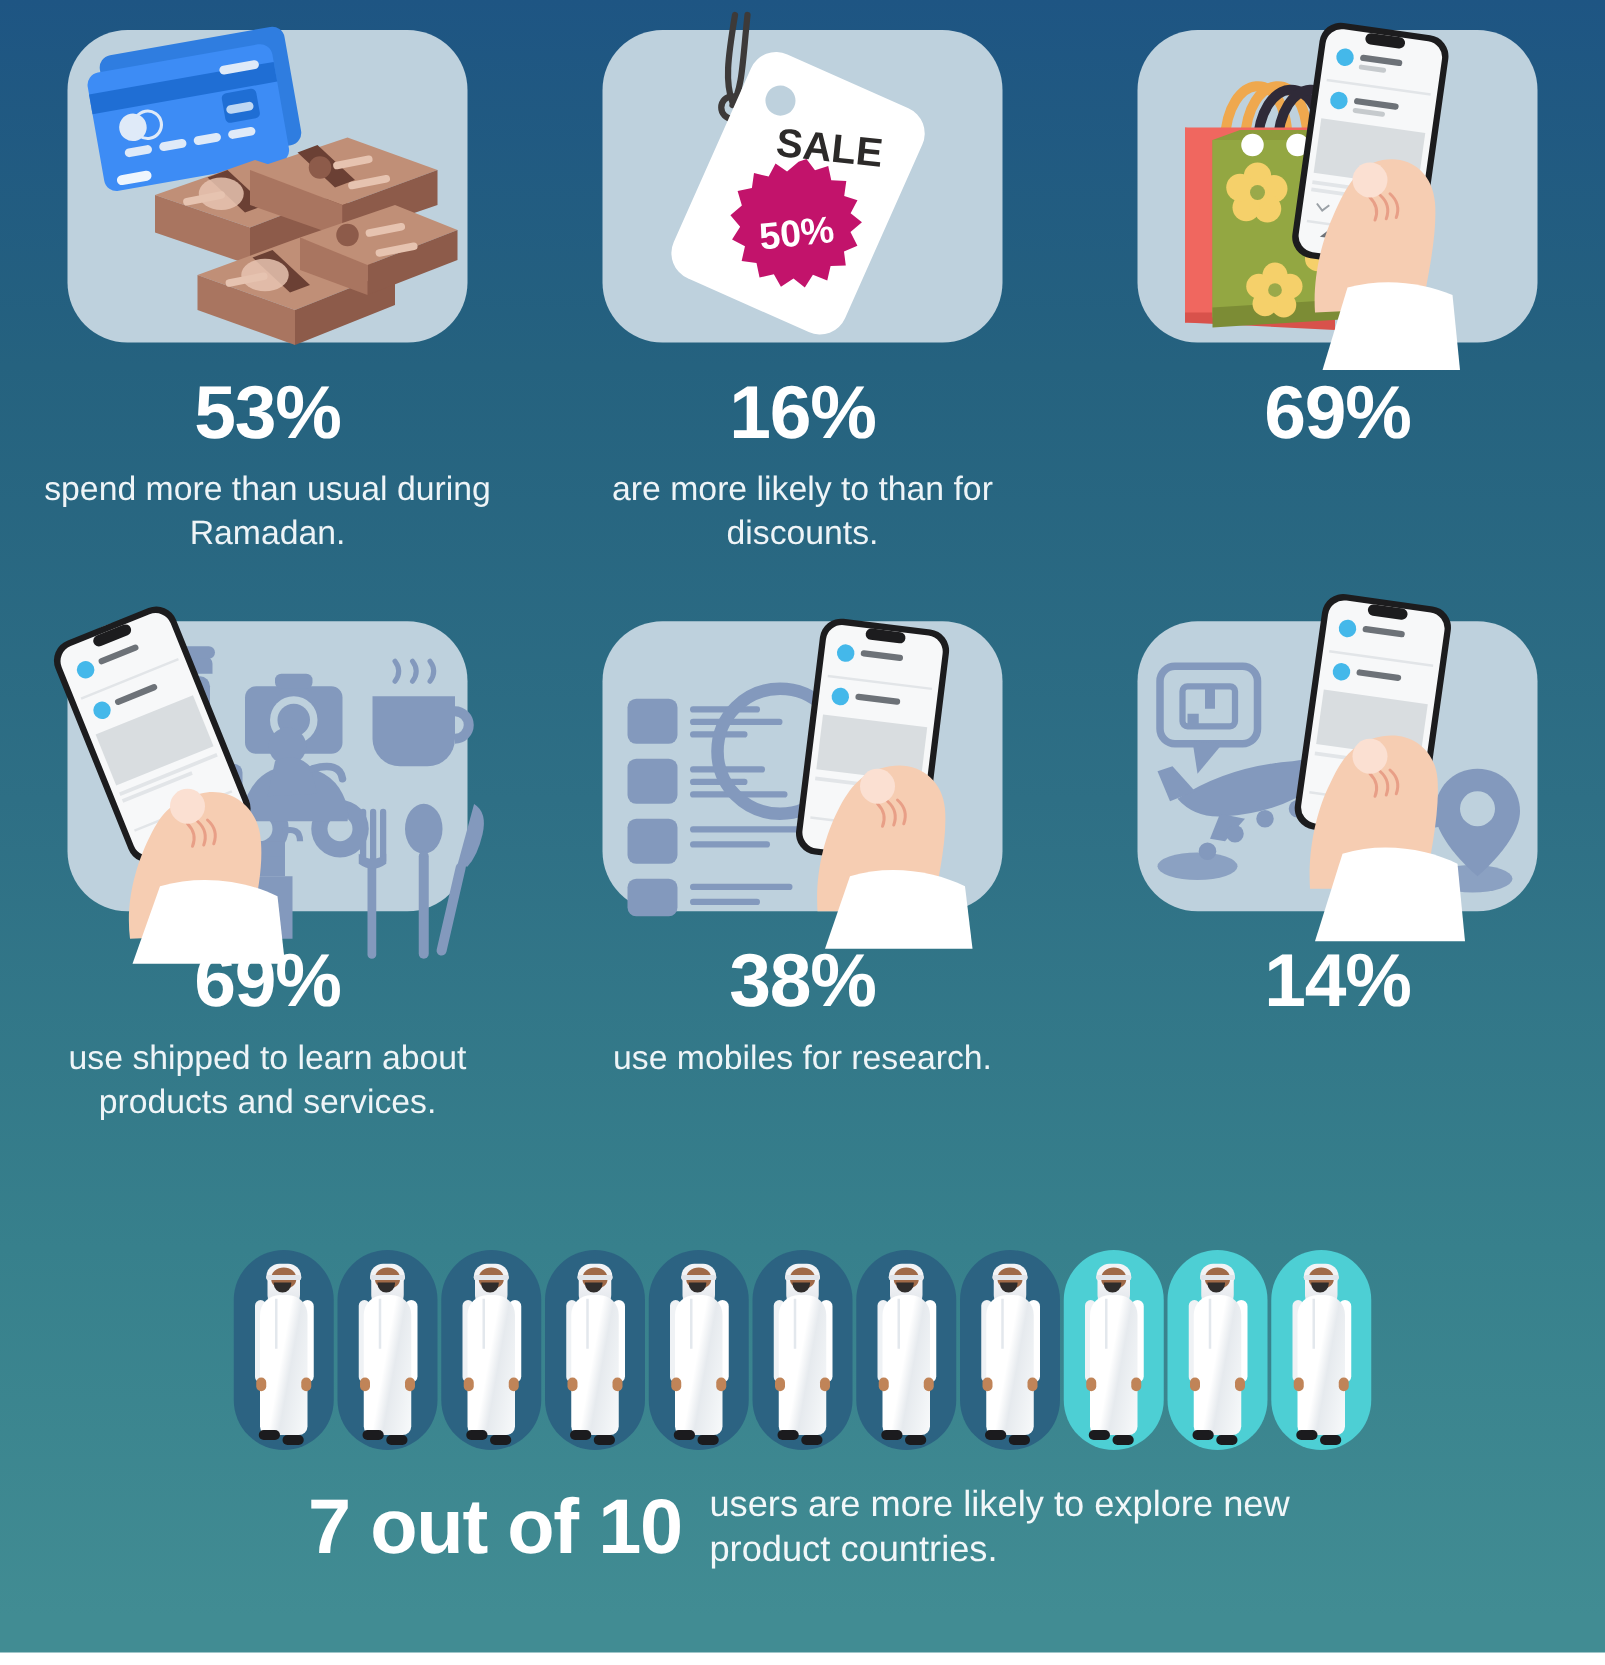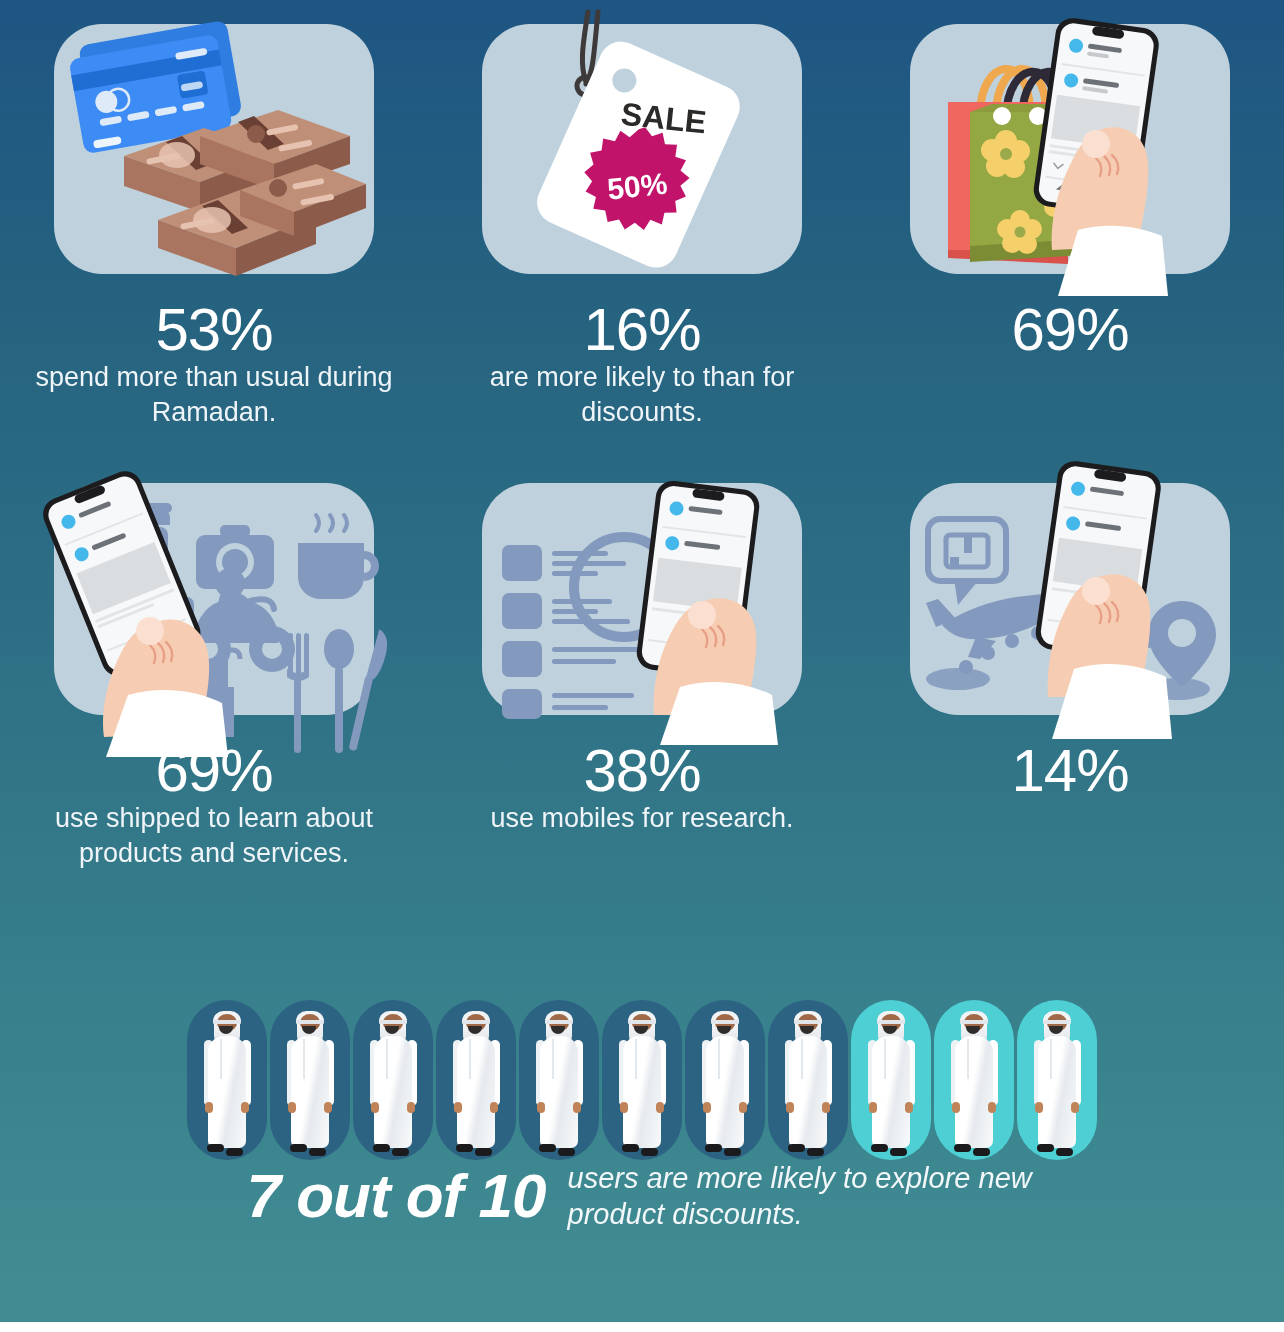--- a/index.html
+++ b/index.html
@@ -21,26 +21,26 @@
   .row{display:flex;width:1284px;}
   .cell{width:428px;display:flex;flex-direction:column;align-items:center;}
 
   .card{
     width:320px;height:250px;border-radius:48px;background:#bed1dd;
     position:relative;margin-top:24px;
   }
   .card.r2{height:232px;margin-top:30px;}
 
   .stat-num{
-    color:#ffffff;font-size:60px;font-weight:normal;line-height:1;
+    color:#ffffff;font-size:60px;font-weight:bold;line-height:1;
     letter-spacing:-1px;margin-top:26px;
   }
   .stat-desc{
     color:#eef4f7;font-size:27px;line-height:1.28;text-align:center;
-    width:360px;font-weight:400;
+    margin-top:14px;width:360px;font-weight:400;
   }
 
   
   .people{
     position:absolute;left:0;top:1000px;width:1284px;
     display:flex;justify-content:center;gap:3px;
   }
   .person{
     width:80px;height:160px;border-radius:40px;
     background:#2c6382;position:relative;overflow:hidden;
@@ -61,22 +61,22 @@
   .body:before{content:"";position:absolute;left:12px;top:3px;width:2px;height:40px;background:#e3e8ed;}
   .arm-l{position:absolute;left:4px;top:26px;width:9px;height:66px;background:#eff2f5;border-radius:6px;}
   .arm-r{position:absolute;right:3px;top:26px;width:10px;height:66px;background:#ffffff;border-radius:6px;}
   .hand-l{position:absolute;left:5px;top:88px;width:8px;height:11px;background:#c08458;border-radius:4px;}
   .hand-r{position:absolute;right:5px;top:88px;width:8px;height:11px;background:#c08458;border-radius:4px;}
   .shoe-l{position:absolute;left:7px;top:130px;width:17px;height:8px;background:#1b1b1e;border-radius:5px;}
   .shoe-r{position:absolute;left:26px;top:134px;width:17px;height:8px;background:#1b1b1e;border-radius:5px;}
 
   
   .footer{
-    position:absolute;left:0;top:1160px;width:1284px;
-    display:flex;justify-content:center;align-items:center;font-style:italic;
+    position:absolute;left:0;top:1186px;width:1284px;
+    display:flex;justify-content:center;align-items:center;
   }
   .footer-big{color:#ffffff;font-size:62px;font-weight:bold;letter-spacing:-1px;line-height:1;}
   .footer-text{color:#f2f7f9;font-size:29px;line-height:1.25;margin-left:22px;max-width:470px;}
 
   
   .ill{position:absolute;left:0;top:0;width:320px;height:250px;overflow:visible;}
   .ill svg{position:absolute;overflow:visible;}
 </style>
 </head>
 <body>
@@ -626,17 +626,17 @@
           <div class="hand-l"></div>
           <div class="hand-r"></div>
           <div class="shoe-l"></div>
           <div class="shoe-r"></div>
         </div>
       </div>
   </div>
 
   <div class="footer">
     <div class="footer-big">7 out of 10</div>
-    <div class="footer-text">users are more likely to explore new product discounts.</div>
+    <div class="footer-text">users are more likely to explore new product countries.</div>
   </div>
 
   <div class="bottom-strip"></div>
 </div>
 
 </body></html>

